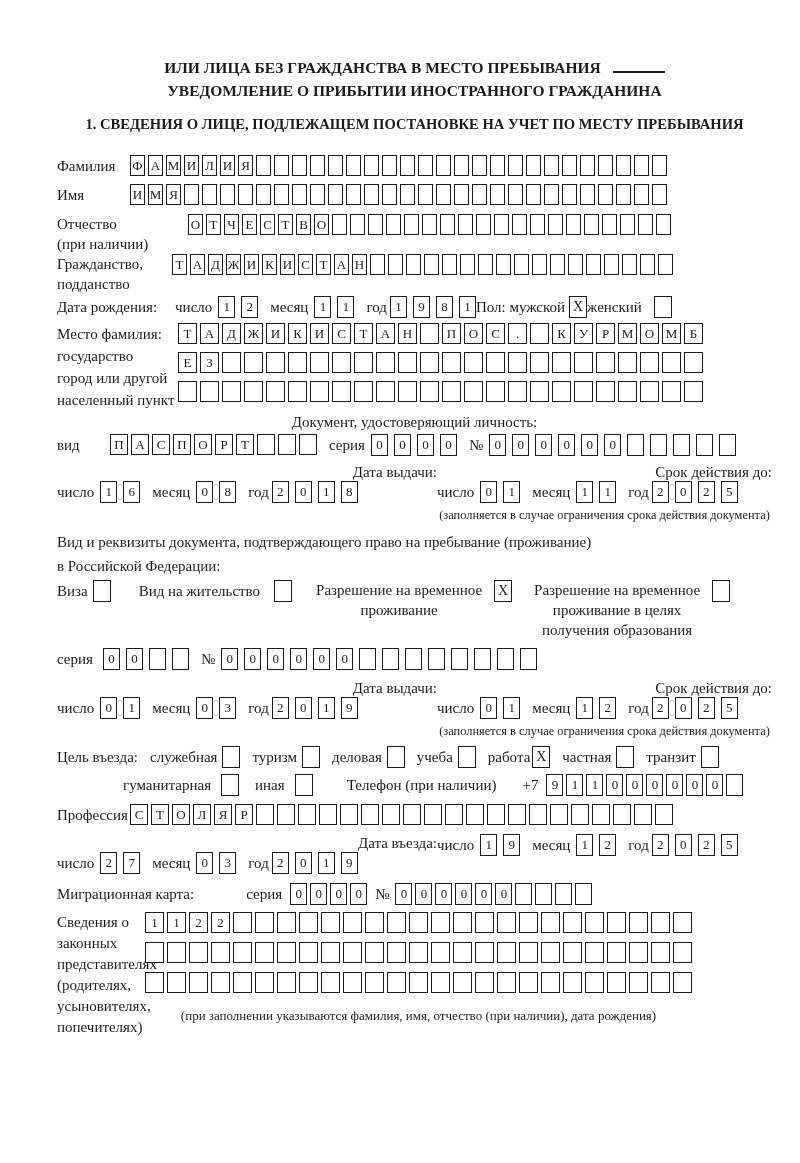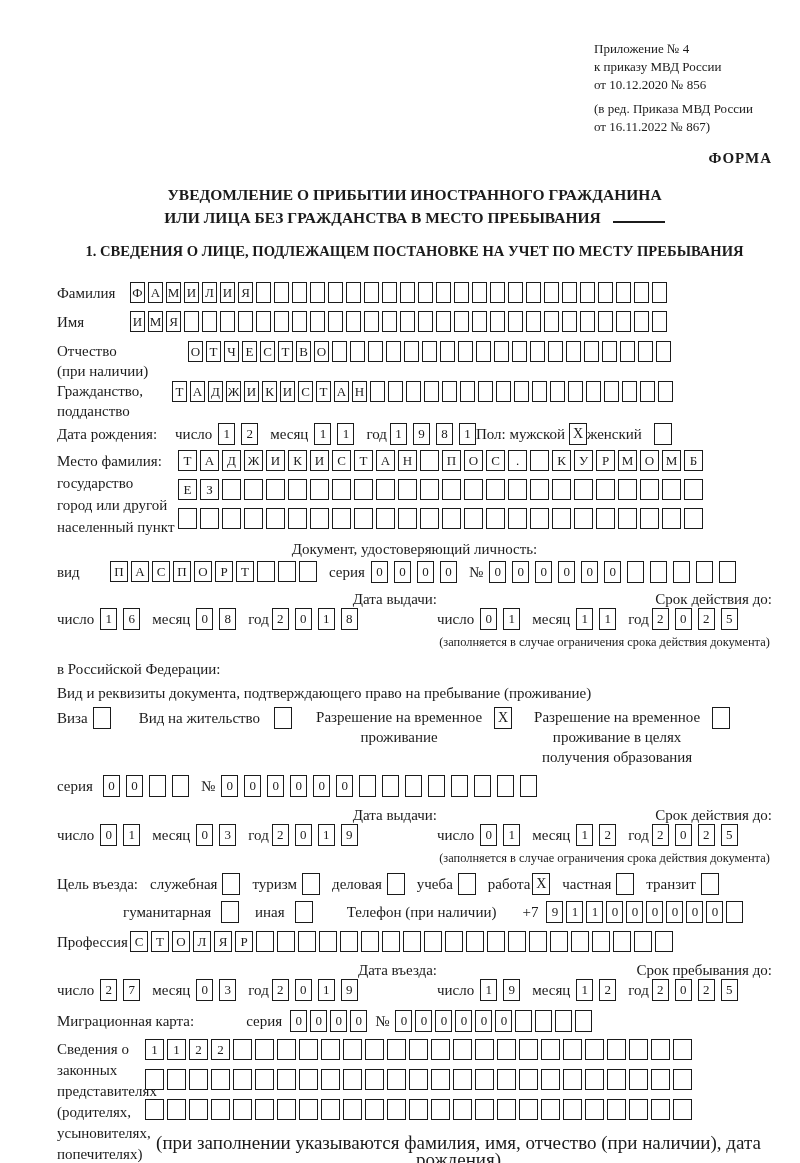--- a/index.html
+++ b/index.html
@@ -40,33 +40,25 @@
   .opt{display:inline-flex;align-items:flex-start}
   .opt .box{margin-left:5px}
   .gender{line-height:23px}
   .mt2{margin-top:2px}.mt4{margin-top:4px}.mt6{margin-top:6px}.mt7{margin-top:7px}.mt8{margin-top:8px}.mt22{margin-top:22px}
 </style>
 </head>
 <body>
 
 <div class="page">
 
-  <div class="hdr">
-    <div>Приложение № 4</div>
-    <div>к приказу МВД России</div>
-    <div>от 10.12.2020 № 856</div>
-    <div class="rev">(в ред. Приказа МВД России</div>
-    <div>от 16.11.2022 № 867)</div>
-  </div>
-
-  <div class="forma">ФОРМА</div>
+
 
   <div class="title">
+    <div><span>ИЛИ ЛИЦА БЕЗ ГРАЖДАНСТВА В МЕСТО ПРЕБЫВАНИЯ</span><span class="blank-line"></span></div>
     <div>УВЕДОМЛЕНИЕ О ПРИБЫТИИ ИНОСТРАННОГО ГРАЖДАНИНА</div>
-    <div><span>ИЛИ ЛИЦА БЕЗ ГРАЖДАНСТВА В МЕСТО ПРЕБЫВАНИЯ</span><span class="blank-line"></span></div>
   </div>
 
   <div class="sec">1. СВЕДЕНИЯ О ЛИЦЕ, ПОДЛЕЖАЩЕМ ПОСТАНОВКЕ НА УЧЕТ ПО МЕСТУ ПРЕБЫВАНИЯ</div>
 
   <div class="row mt22">
     <span class="lbl w73">Фамилия</span>
     <span class="grid">
         <span class="cell">Ф</span>
         <span class="cell">А</span>
         <span class="cell">М</span>
@@ -406,22 +398,22 @@
             <span class="cell">0</span>
             <span class="cell">2</span>
             <span class="cell">5</span>
           </span>
       </span>
       <div class="note">(заполняется в случае ограничения срока действия документа)</div>
     </div>
   </div>
 
   <div class="mt6" style="line-height:24px">
+    <div>Вид и реквизиты документа, подтверждающего право на пребывание (проживание)</div>
     <div>в Российской Федерации:</div>
-    <div>Вид и реквизиты документа, подтверждающего право на пребывание (проживание)</div>
   </div>
 
   <div class="row mt2">
     <span class="opt">
       <span style="line-height:22px">Виза</span>
       <span class="box"></span>
     </span>
     <span class="opt" style="margin-left:28px">
       <span style="line-height:22px">Вид на жительство</span>
       <span class="box" style="margin-left:14px"></span>
@@ -624,21 +616,20 @@
         <span class="dlbl ylbl">год</span>
         <span class="grid date">
             <span class="cell">2</span>
             <span class="cell">0</span>
             <span class="cell">1</span>
             <span class="cell">9</span>
           </span>
       </span>
     </div>
     <div class="col-r">
-      <div class="dhead">Срок пребывания до:</div>
       <span class="dg">
         <span class="dlbl">число</span>
         <span class="grid date">
             <span class="cell">1</span>
             <span class="cell">9</span>
           </span>
         <span class="dlbl">месяц</span>
         <span class="grid date">
             <span class="cell">1</span>
             <span class="cell">2</span>
@@ -762,17 +753,17 @@
           <span class="cell"></span>
           <span class="cell"></span>
           <span class="cell"></span>
           <span class="cell"></span>
           <span class="cell"></span>
           <span class="cell"></span>
           <span class="cell"></span>
           <span class="cell"></span>
           <span class="cell"></span>
         </span>
-      <div class="note" style="font-size:19px;margin-top:14px">(при заполнении указываются фамилия, имя, отчество (при наличии), дата рождения)</div>
+      <div class="note" style="font-size:13px;margin-top:14px">(при заполнении указываются фамилия, имя, отчество (при наличии), дата рождения)</div>
     </span>
   </div>
 
 </div>
 
 </body></html>

